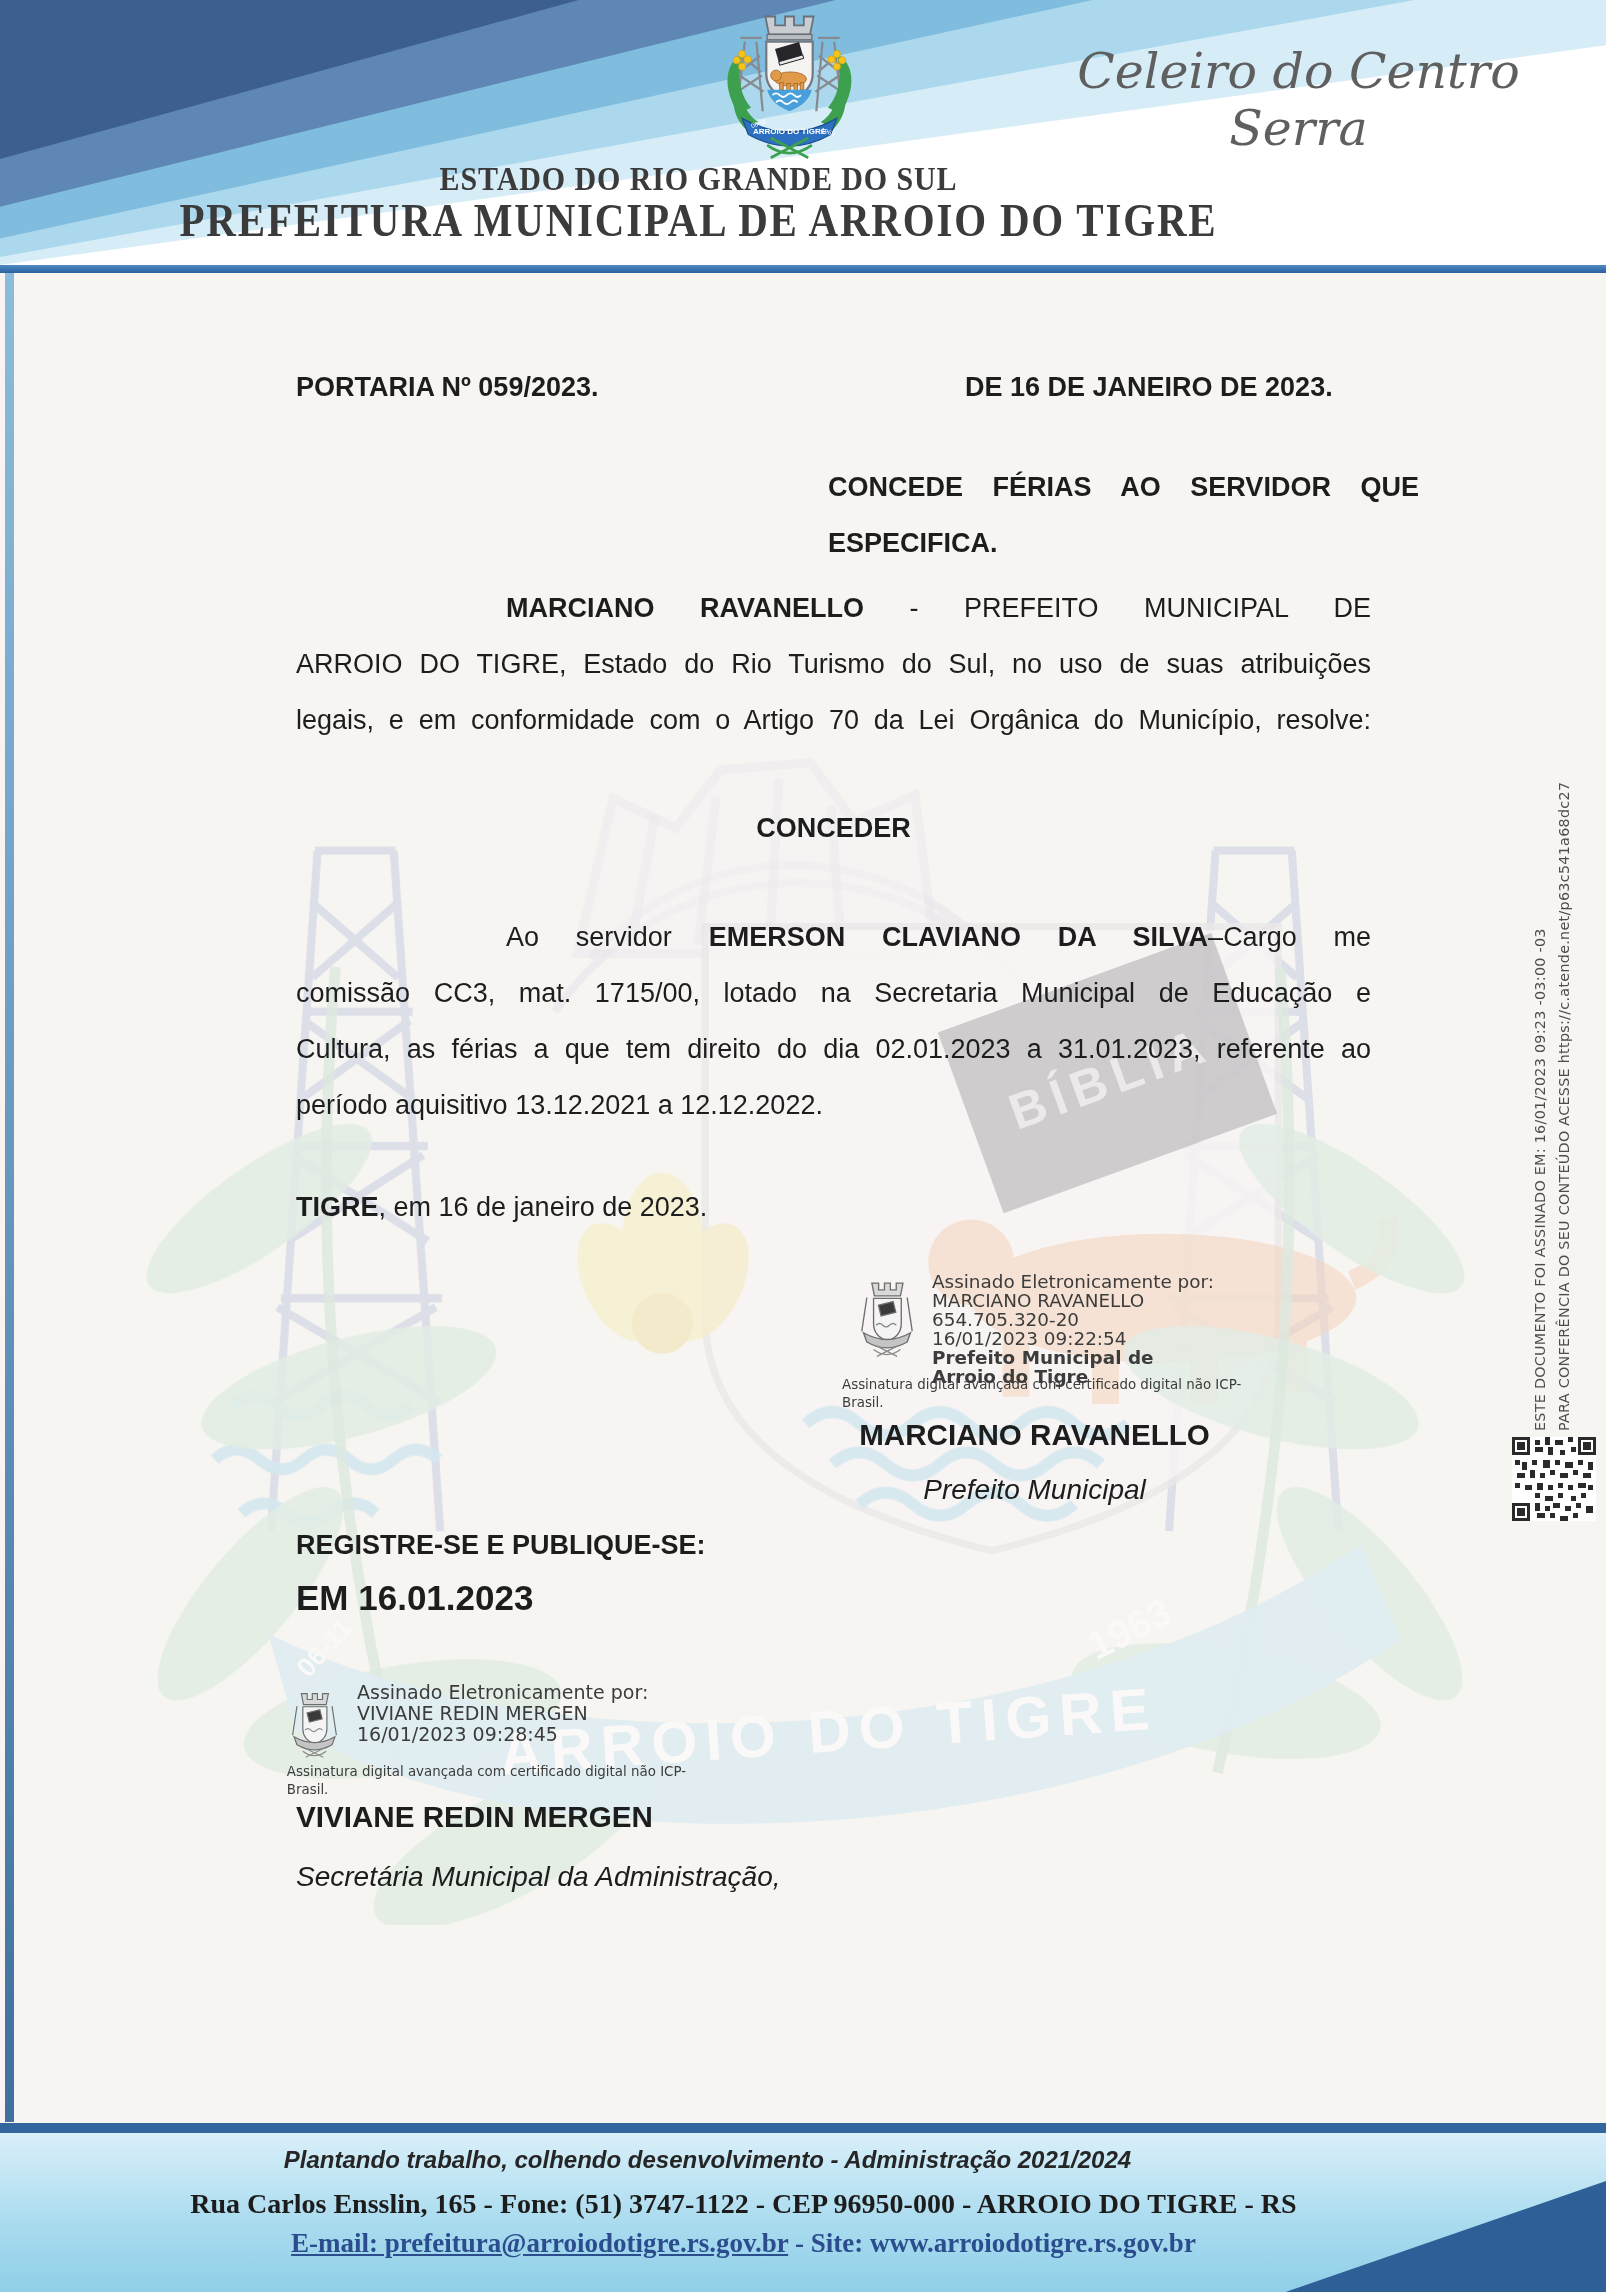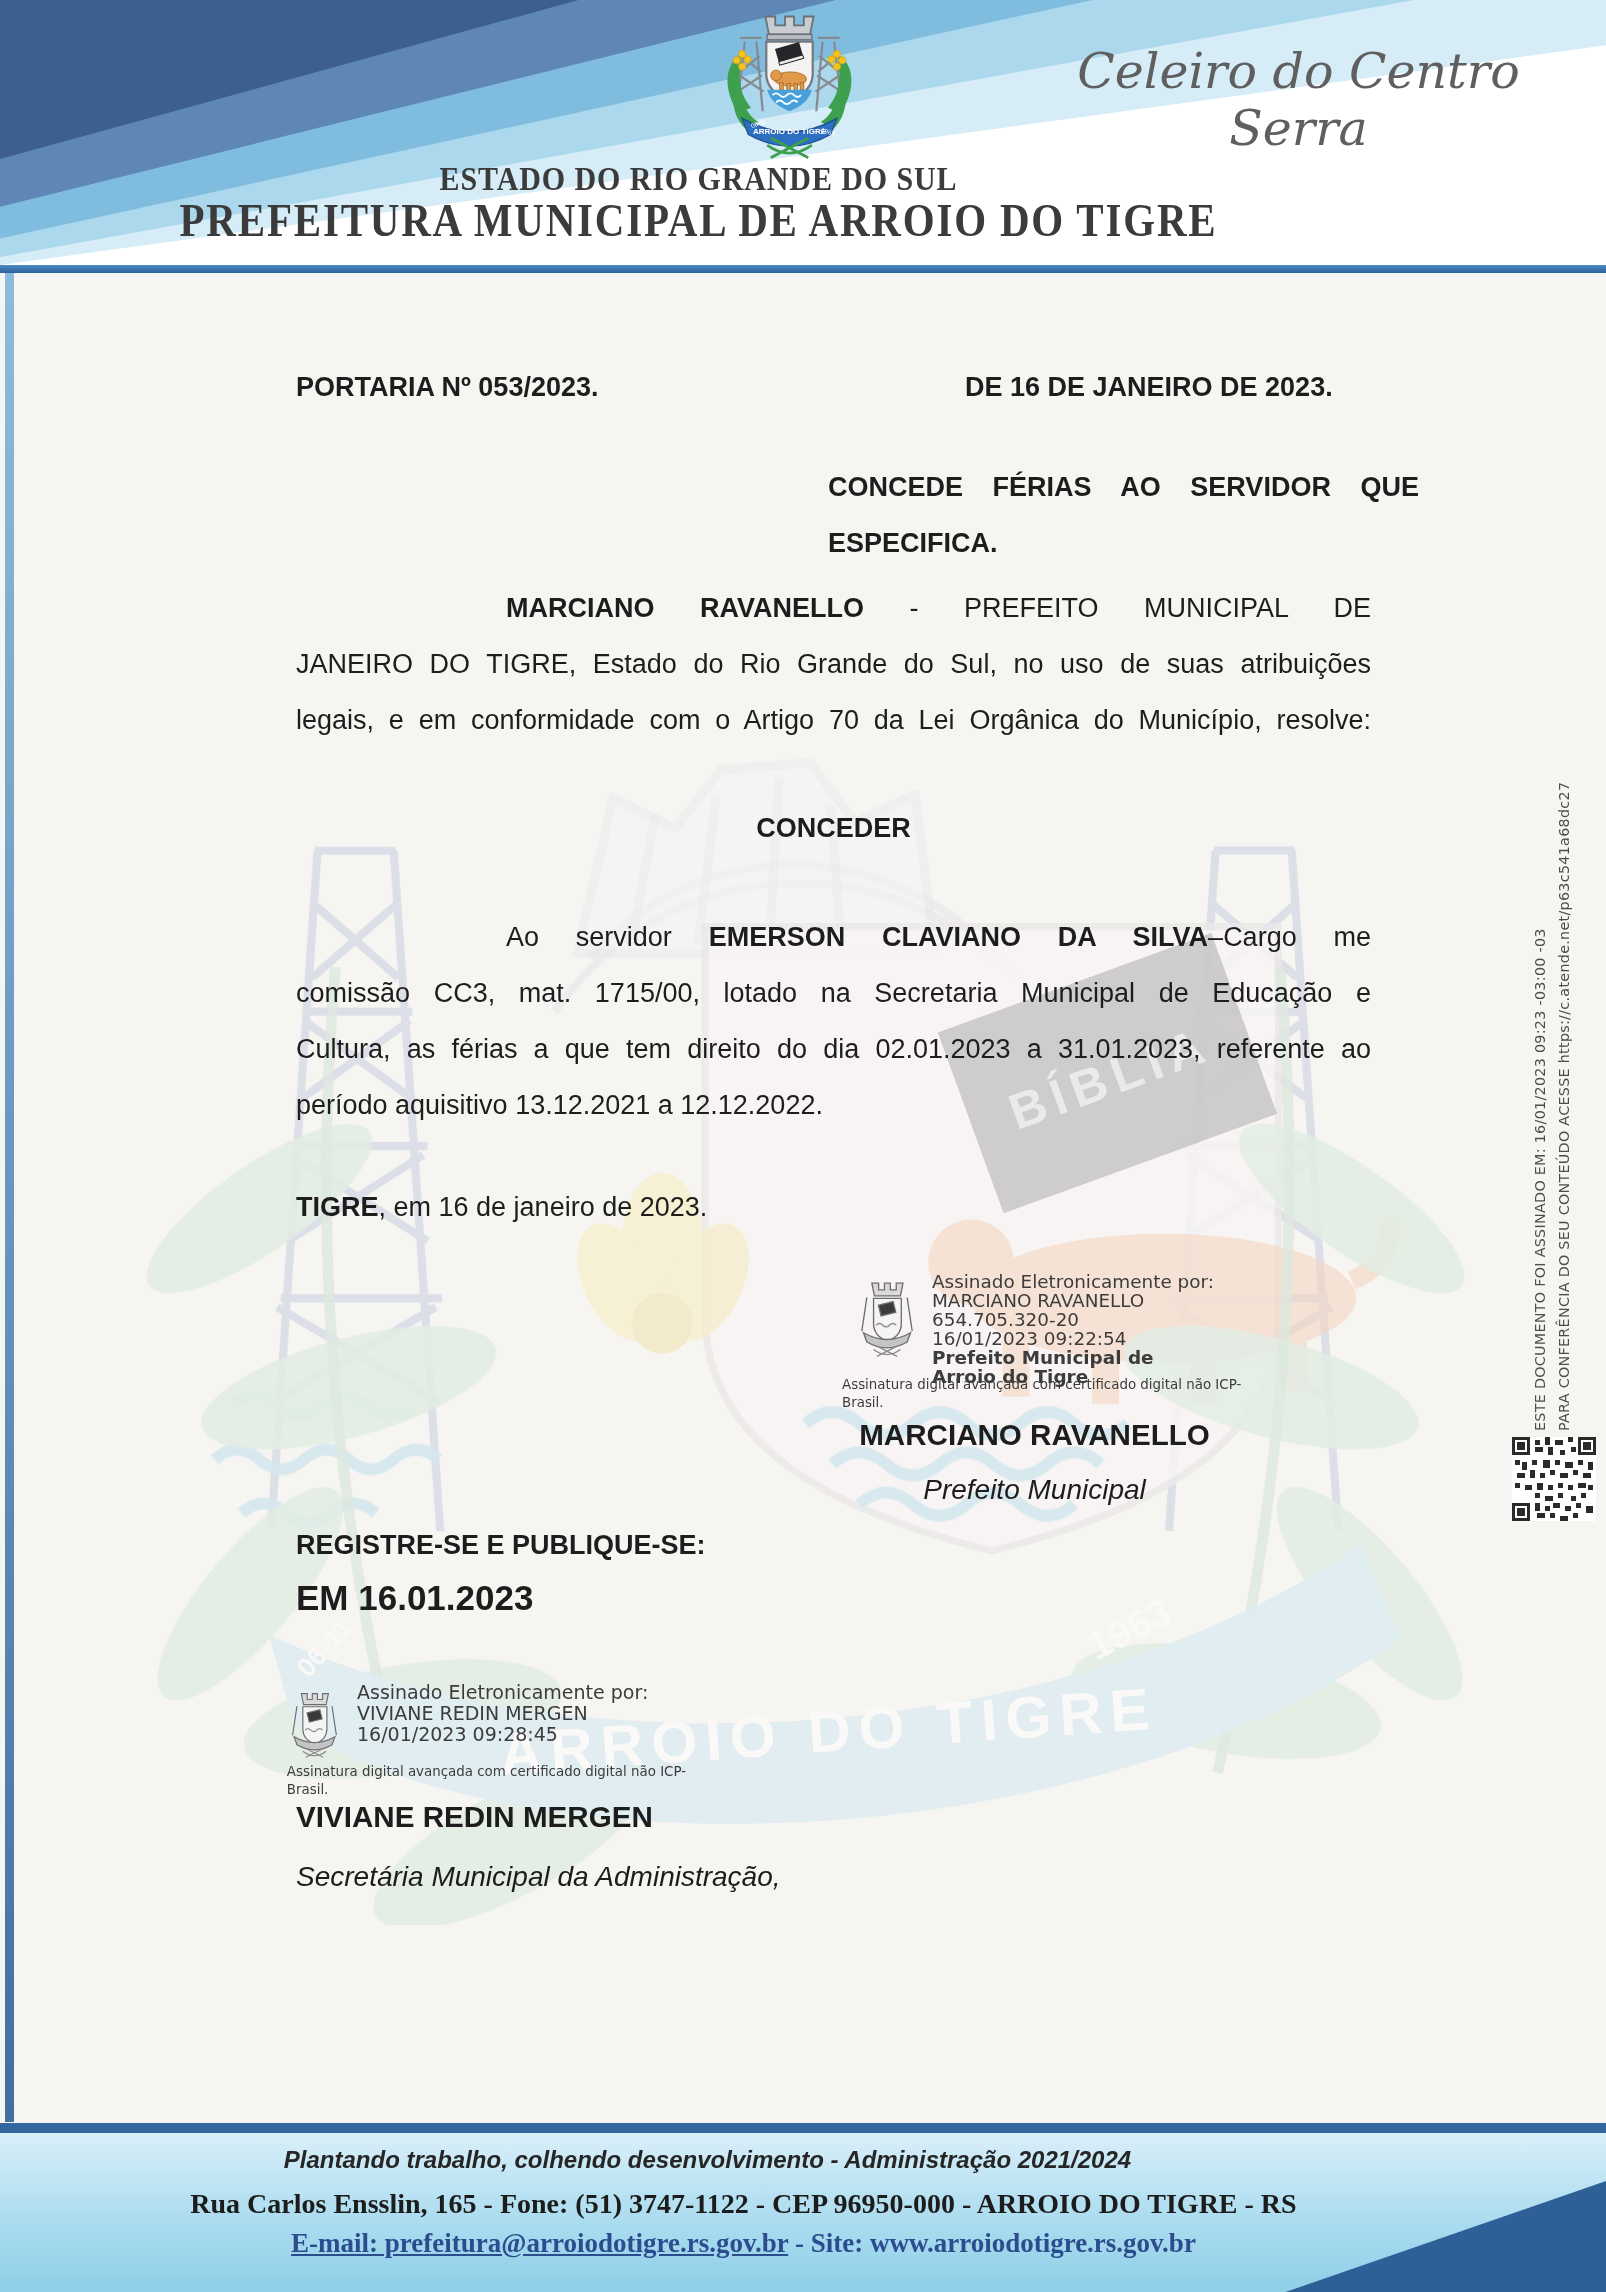--- a/index.html
+++ b/index.html
@@ -200,31 +200,31 @@
       </g>
       <g>
         <path d="M160,995 C480,1150 1040,1130 1380,895 L1425,1000 C1080,1245 460,1265 190,1100 Z" fill="#c3e3f1" opacity=".95"></path>
         <text x="420" y="1152" font-size="66" font-weight="bold" fill="#ffffff" letter-spacing="9" transform="rotate(-4 420 1152)" font-family="Liberation Sans, sans-serif">ARROIO DO TIGRE</text>
         <text x="1085" y="1025" font-size="44" font-weight="bold" fill="#ffffff" transform="rotate(-27 1085 1025)" font-family="Liberation Sans, sans-serif">1963</text>
         <text x="205" y="1045" font-size="30" font-weight="bold" fill="#ffffff" transform="rotate(-48 205 1045)" font-family="Liberation Sans, sans-serif">06-11</text>
       </g>
     </g>
   </svg>
 
-  <div class="abs b" style="left:296px;top:369px;font-size:27px;line-height:36px;">PORTARIA Nº 053/2023.</div>
+  <div class="abs b" style="left:296px;top:369px;font-size:27px;line-height:36px;">PORTARIA Nº 059/2023.</div>
   <div class="abs b" style="left:965px;top:369px;font-size:27px;line-height:36px;">DE 16 DE JANEIRO DE 2023.</div>
 
   <div class="abs b" style="left:828px;top:459px;width:591px;">
     <div class="line jl">CONCEDE FÉRIAS AO SERVIDOR QUE</div>
     <div class="line ll">ESPECIFICA.</div>
   </div>
 
   <div class="par" style="top:580px;">
     <div class="line jl ind"><span class="b">MARCIANO RAVANELLO</span><span> - PREFEITO MUNICIPAL DE</span></div>
-    <div class="line jl">JANEIRO DO TIGRE, Estado do Rio Grande do Sul, no uso de suas atribuições</div>
+    <div class="line jl">ARROIO DO TIGRE, Estado do Rio Turismo do Sul, no uso de suas atribuições</div>
     <div class="line jl">legais, e em conformidade com o Artigo 70 da Lei Orgânica do Município, resolve:</div>
   </div>
 
   <div class="abs b" style="left:296px;top:800px;width:1075px;text-align:center;font-size:27px;line-height:56px;">CONCEDER</div>
 
   <div class="par" style="top:909px;">
     <div class="line jl ind"><span>Ao servidor </span><span class="b">EMERSON CLAVIANO DA SILVA</span><span>–Cargo me</span></div>
     <div class="line jl">comissão CC3, mat. 1715/00, lotado na Secretaria Municipal de Educação e</div>
     <div class="line jl">Cultura, as férias a que tem direito do dia 02.01.2023 a 31.01.2023, referente ao</div>
     <div class="line ll">período aquisitivo 13.12.2021 a 12.12.2022.</div>

